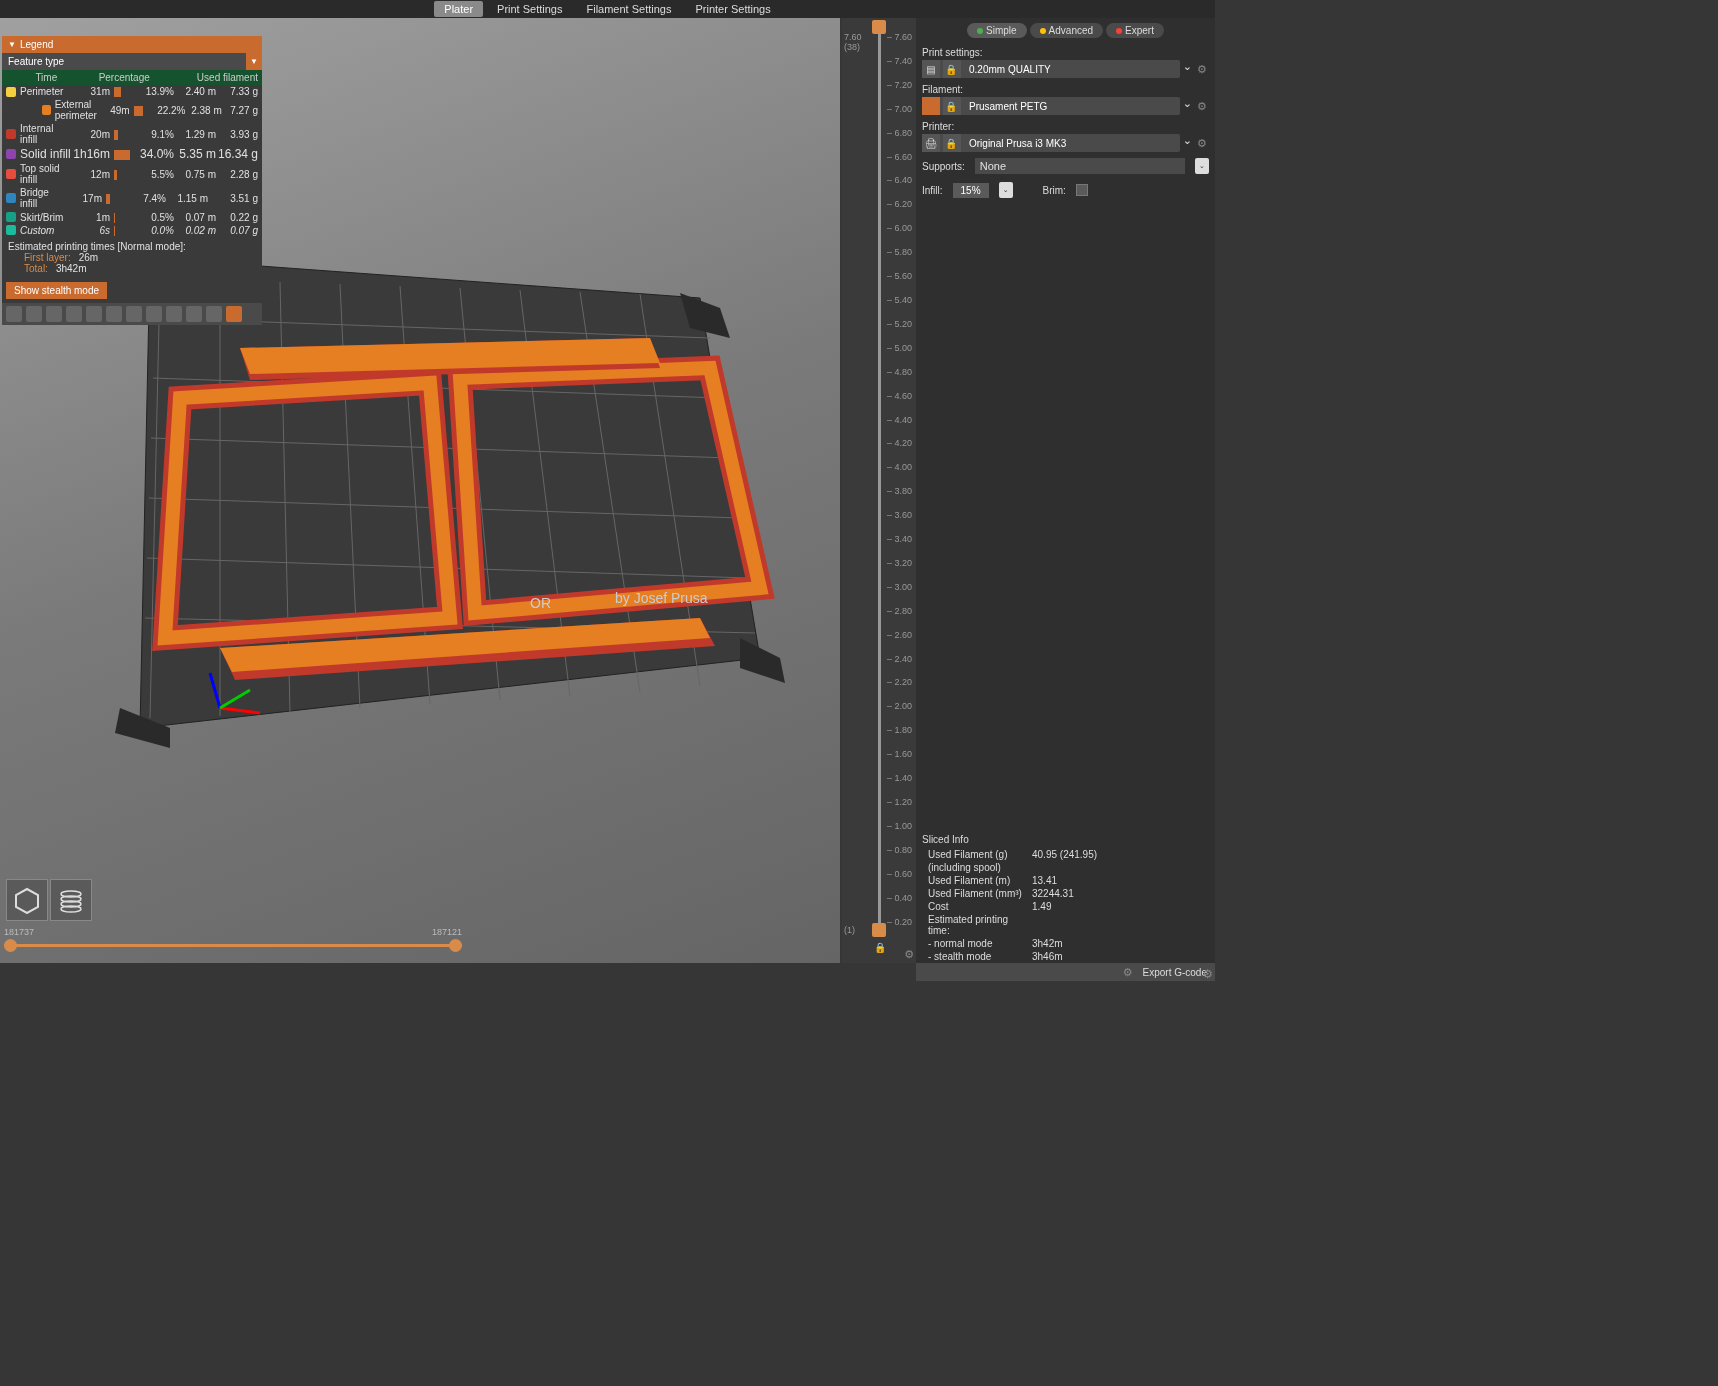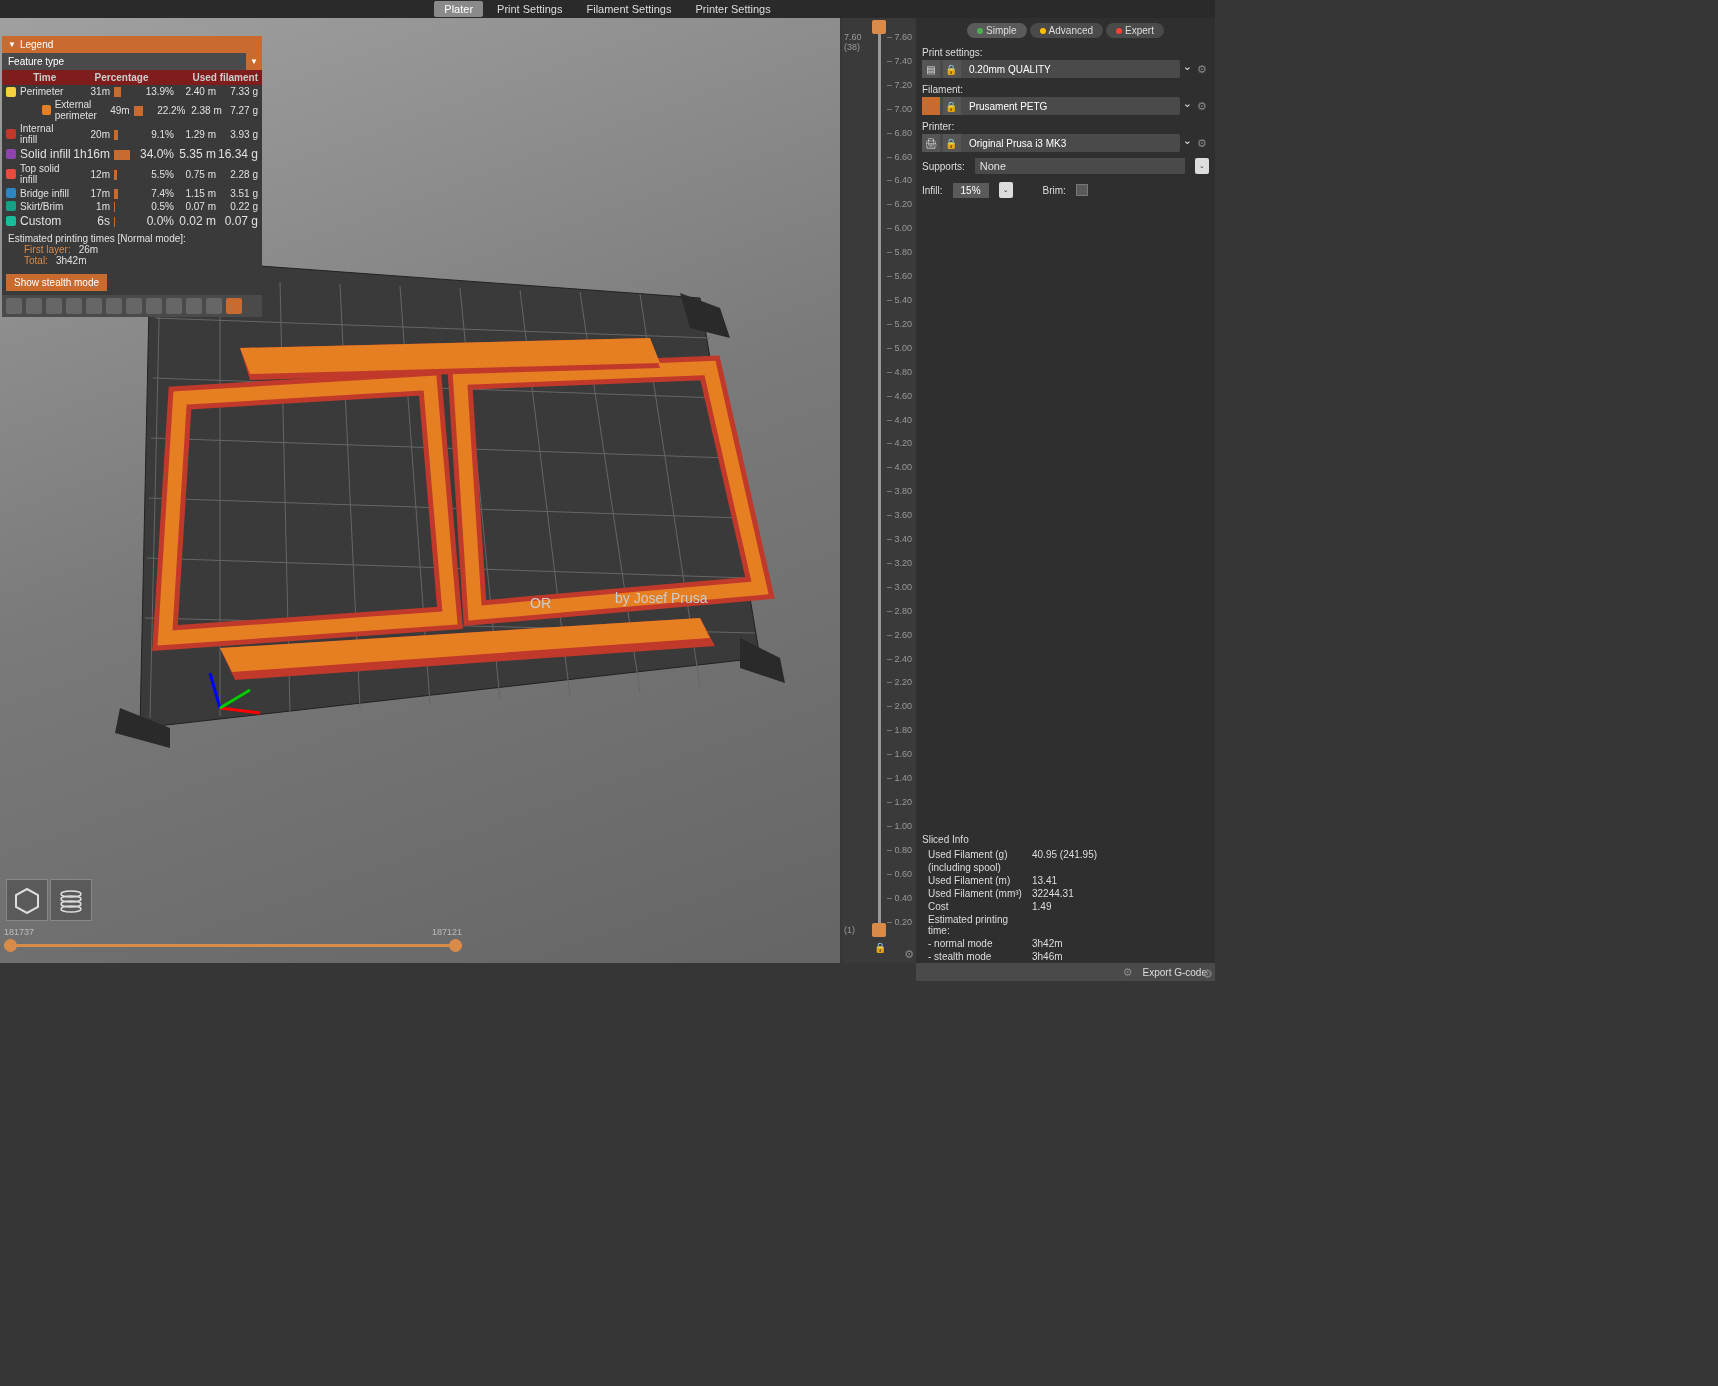--- a/index.html
+++ b/index.html
@@ -18,21 +18,21 @@
 .plate { width: 100%; height: 100%; }
 
 
 .legend { position: absolute; top: 18px; left: 2px; width: 260px; background: #3a3a3a; font-size: 10px; }
 .legend-header { background: #c96a2f; color: #fff; padding: 3px 6px; display:flex; align-items:center; gap:4px; }
 .legend-header::before{content:"▼"; font-size:8px;}
 .legend-select { display:flex; background:#4a4a4a; }
 .legend-select input{ flex:1; background:#4a4a4a; border:none; color:#fff; padding:3px 6px; font-size:10px;}
 .legend-select .dd{ width:16px;background:#c96a2f;display:flex;align-items:center;justify-content:center;color:#fff;font-size:8px;}
 .legend-table { width:100%; border-collapse: collapse; }
-.legend-table th { text-align:right; color:#ccc; padding:2px 4px; font-weight:bold; background:#7f1d1d;}
+.legend-table th { text-align:right; color:#ccc; padding:2px 4px; font-weight:normal; background:#14532d;}
 .legend-table th:first-child{text-align:left;}
 .swatch{ width:10px; height:10px; display:inline-block; border-radius:2px;}
 .pct-bar{ display:inline-block; height:10px; background:#c96a2f; vertical-align:middle;}
 .legend-times{ padding:4px 6px; background:#3a3a3a;}
 .legend-times .row{display:flex; gap:8px;}
 .legend-times .lbl{color:#d98b4a;margin-left:16px;}
 .stealth-btn{ background:#c96a2f; color:#fff; padding:3px 8px; margin:4px; border:none; font-size:10px; cursor:pointer;}
 .legend-toolbar{ display:flex; gap:4px; padding:3px 4px; background:#4a4a4a;}
 .legend-toolbar .ticon{width:16px;height:16px;background:#666;border-radius:2px;}
 .legend-toolbar .ticon.sel{background:#c96a2f;}
@@ -218,32 +218,32 @@
     <span style="width:42px;text-align:right;">0.75 m</span>
     <span style="width:42px;text-align:right;">2.28 g</span>
         </div>
         <div style="display: flex; padding: 1px 4px; font-size: 10px; align-items: center; background: rgb(58, 58, 58);">
           <span class="swatch" style="background:#2e86c1"></span>
     <span style="flex:1;padding-left:4px;">Bridge infill</span>
     <span style="width:38px;text-align:right;">17m</span>
     <span style="width:28px;text-align:left;padding-left:4px;"><span class="pct-bar" style="width:15%;max-width:24px;"></span></span>
     <span style="width:36px;text-align:right;">7.4%</span>
     <span style="width:42px;text-align:right;">1.15 m</span>
-    <span style="width:42px;text-align:right;">3.51 g</span>
+    <span style="width:50px;text-align:right;">3.51 g</span>
         </div>
         <div style="display: flex; padding: 1px 4px; font-size: 10px; align-items: center; background: rgb(58, 58, 58);">
           <span class="swatch" style="background:#16a085"></span>
     <span style="flex:1;padding-left:4px;">Skirt/Brim</span>
     <span style="width:38px;text-align:right;">1m</span>
     <span style="width:28px;text-align:left;padding-left:4px;"><span class="pct-bar" style="width:2%;max-width:24px;"></span></span>
     <span style="width:36px;text-align:right;">0.5%</span>
     <span style="width:42px;text-align:right;">0.07 m</span>
     <span style="width:42px;text-align:right;">0.22 g</span>
         </div>
-        <div style="display: flex; padding: 1px 4px; font-size: 12px; align-items: center; background: rgb(58, 58, 58);">
+        <div style="display: flex; padding: 1px 4px; font-size: 10px; align-items: center; background: rgb(58, 58, 58); font-style: italic;">
           <span class="swatch" style="background:#1abc9c"></span>
     <span style="flex:1;padding-left:4px;">Custom</span>
     <span style="width:38px;text-align:right;">6s</span>
     <span style="width:28px;text-align:left;padding-left:4px;"><span class="pct-bar" style="width:1%;max-width:24px;"></span></span>
     <span style="width:36px;text-align:right;">0.0%</span>
     <span style="width:42px;text-align:right;">0.02 m</span>
     <span style="width:42px;text-align:right;">0.07 g</span>
         </div>
       </div>
     <div class="legend-times">

